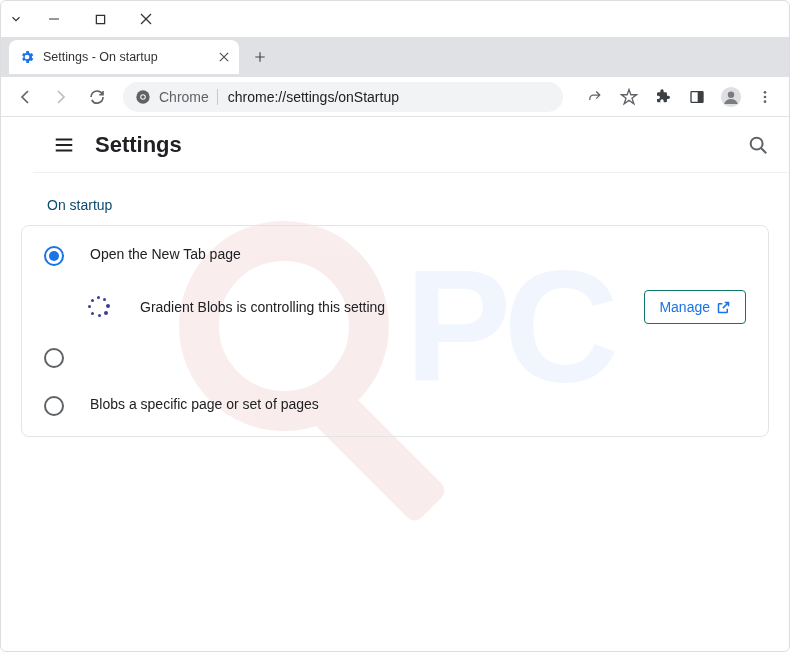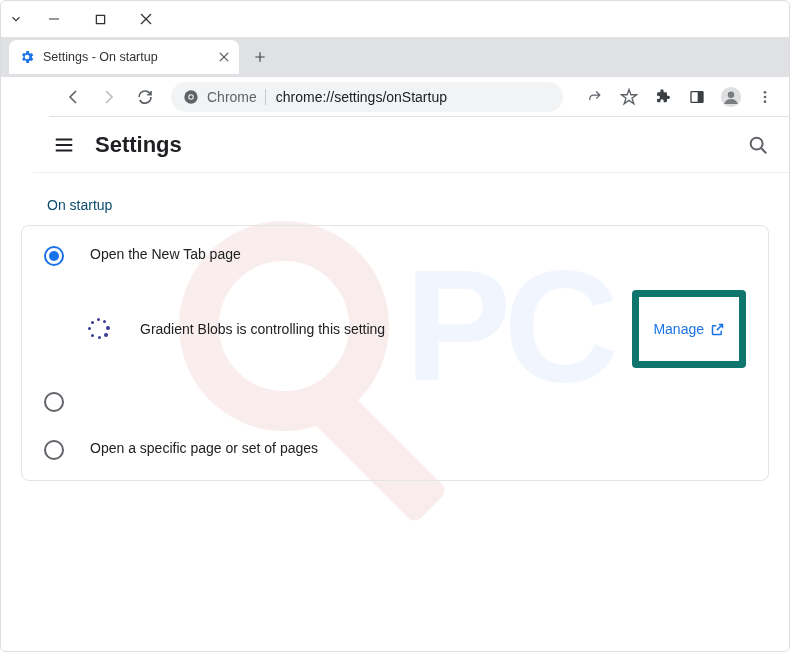--- a/index.html
+++ b/index.html
@@ -11,21 +11,21 @@
   .caret-btn { width: 30px; }
 
   
   .tabstrip { height: 40px; background: #dfe1e5; display: flex; align-items: center; padding-left: 8px; }
   .tab { background: #fff; height: 34px; width: 230px; border-radius: 8px 8px 0 0; display: flex; align-items: center; padding: 0 10px; gap: 8px; position: relative; }
   .tab-title { font-size: 12.5px; color: #333; flex: 1; white-space: nowrap; overflow: hidden; }
   .tab-close { color: #555; }
   .newtab { width: 30px; height: 30px; display: flex; align-items: center; justify-content: center; margin-left: 6px; }
 
   
-  .toolbar { height: 40px; background: #fff; border-bottom: 1px solid #e2e2e2; display: flex; align-items: center; padding: 0 8px; gap: 4px; margin-left: 48px; }
+  .toolbar { height: 40px; background: #fff; border-bottom: 1px solid #e2e2e2; display: flex; align-items: center; padding: 0 8px; gap: 4px; }
   .tbtn { width: 32px; height: 32px; display: flex; align-items: center; justify-content: center; color: #5f6368; border-radius: 50%; }
   .tbtn.dis { color: #bcbcbc; }
   .omni { flex: 1; height: 30px; background: #f1f3f4; border-radius: 15px; display: flex; align-items: center; padding: 0 12px; gap: 10px; margin: 0 6px; }
   .omni .site-chip { display: flex; align-items: center; gap: 8px; font-size: 14px; color: #5f6368; }
   .omni .divider { width: 1px; height: 16px; background: #c9c9c9; }
   .omni .url { font-size: 14px; color: #202124; }
   .rt-icons { display: flex; align-items: center; gap: 2px; margin-left: 6px; }
 
   
   .shead { height: 56px; display: flex; align-items: center; padding: 0 20px; border-bottom: 1px solid #f0f0f0; margin-left: 32px; }
@@ -39,21 +39,21 @@
   .row { display: flex; align-items: flex-start; padding: 14px 22px; gap: 26px; }
   .radio-o { width: 20px; height: 20px; border: 2px solid #5f6368; border-radius: 50%; flex-shrink: 0; }
   .radio-o.sel { border-color: #1a73e8; position: relative; }
   .radio-o.sel::after { content: ""; position: absolute; inset: 3px; background: #1a73e8; border-radius: 50%; }
   .row-label { font-size: 14px; color: #202124; }
   .ctrl-row { display: flex; align-items: center; padding: 10px 22px 10px 66px; gap: 30px; }
   .ext-ico { width: 22px; height: 22px; position: relative; flex-shrink: 0; }
   .ext-dot { position: absolute; width: 3px; height: 3px; background: #3a3d95; border-radius: 50%; }
   .ctrl-text { font-size: 14px; color: #202124; flex: 1; }
   .ctrl-btns { display: flex; gap: 10px; }
-  .obtn { border: 7px solid #0f766e; background: #fff; color: #1a73e8; font-size: 14px; padding: 24px 14px; border-radius: 4px; display: flex; align-items: center; gap: 6px; cursor: pointer; }
+  .obtn { border: 1px solid #0f766e; background: #fff; color: #1a73e8; font-size: 14px; padding: 8px 14px; border-radius: 4px; display: flex; align-items: center; gap: 6px; cursor: pointer; }
 
   
   .wm { position: absolute; inset: 0; display: flex; flex-direction: column; align-items: center; justify-content: center; pointer-events: none; opacity: 0.07; z-index: 0; }
   .wm .top { display: flex; align-items: center; gap: 16px; }
   .wm .glass { width: 210px; height: 210px; border: 40px solid #b00; border-radius: 50%; position: relative; }
   .wm .glass::after { content: ""; position: absolute; width: 48px; height: 160px; background: #b00; bottom: -140px; right: -50px; transform: rotate(-45deg); border-radius: 10px; }
   .wm .pc { font-size: 160px; font-weight: 900; color: #3b82f6; letter-spacing: -8px; }
   .wm .risk { font-size: 110px; font-weight: 900; color: #d33; font-style: italic; letter-spacing: -4px; margin-top: -10px; }
   .content, .shead, .toolbar, .tabstrip, .win-ctrls { position: relative; z-index: 1; }
 
@@ -235,17 +235,17 @@
         </button>
       </div>
     </div>
 
     <div class="row">
       <span class="radio-o"></span>
     </div>
 
     <div class="row">
       <span class="radio-o"></span>
-      <span class="row-label">Open a specific page or set of pages</span>
+      <span class="row-label">Blobs a specific page or set of pages</span>
     </div>
 
   </div>
 </div>
 
 </body></html>

